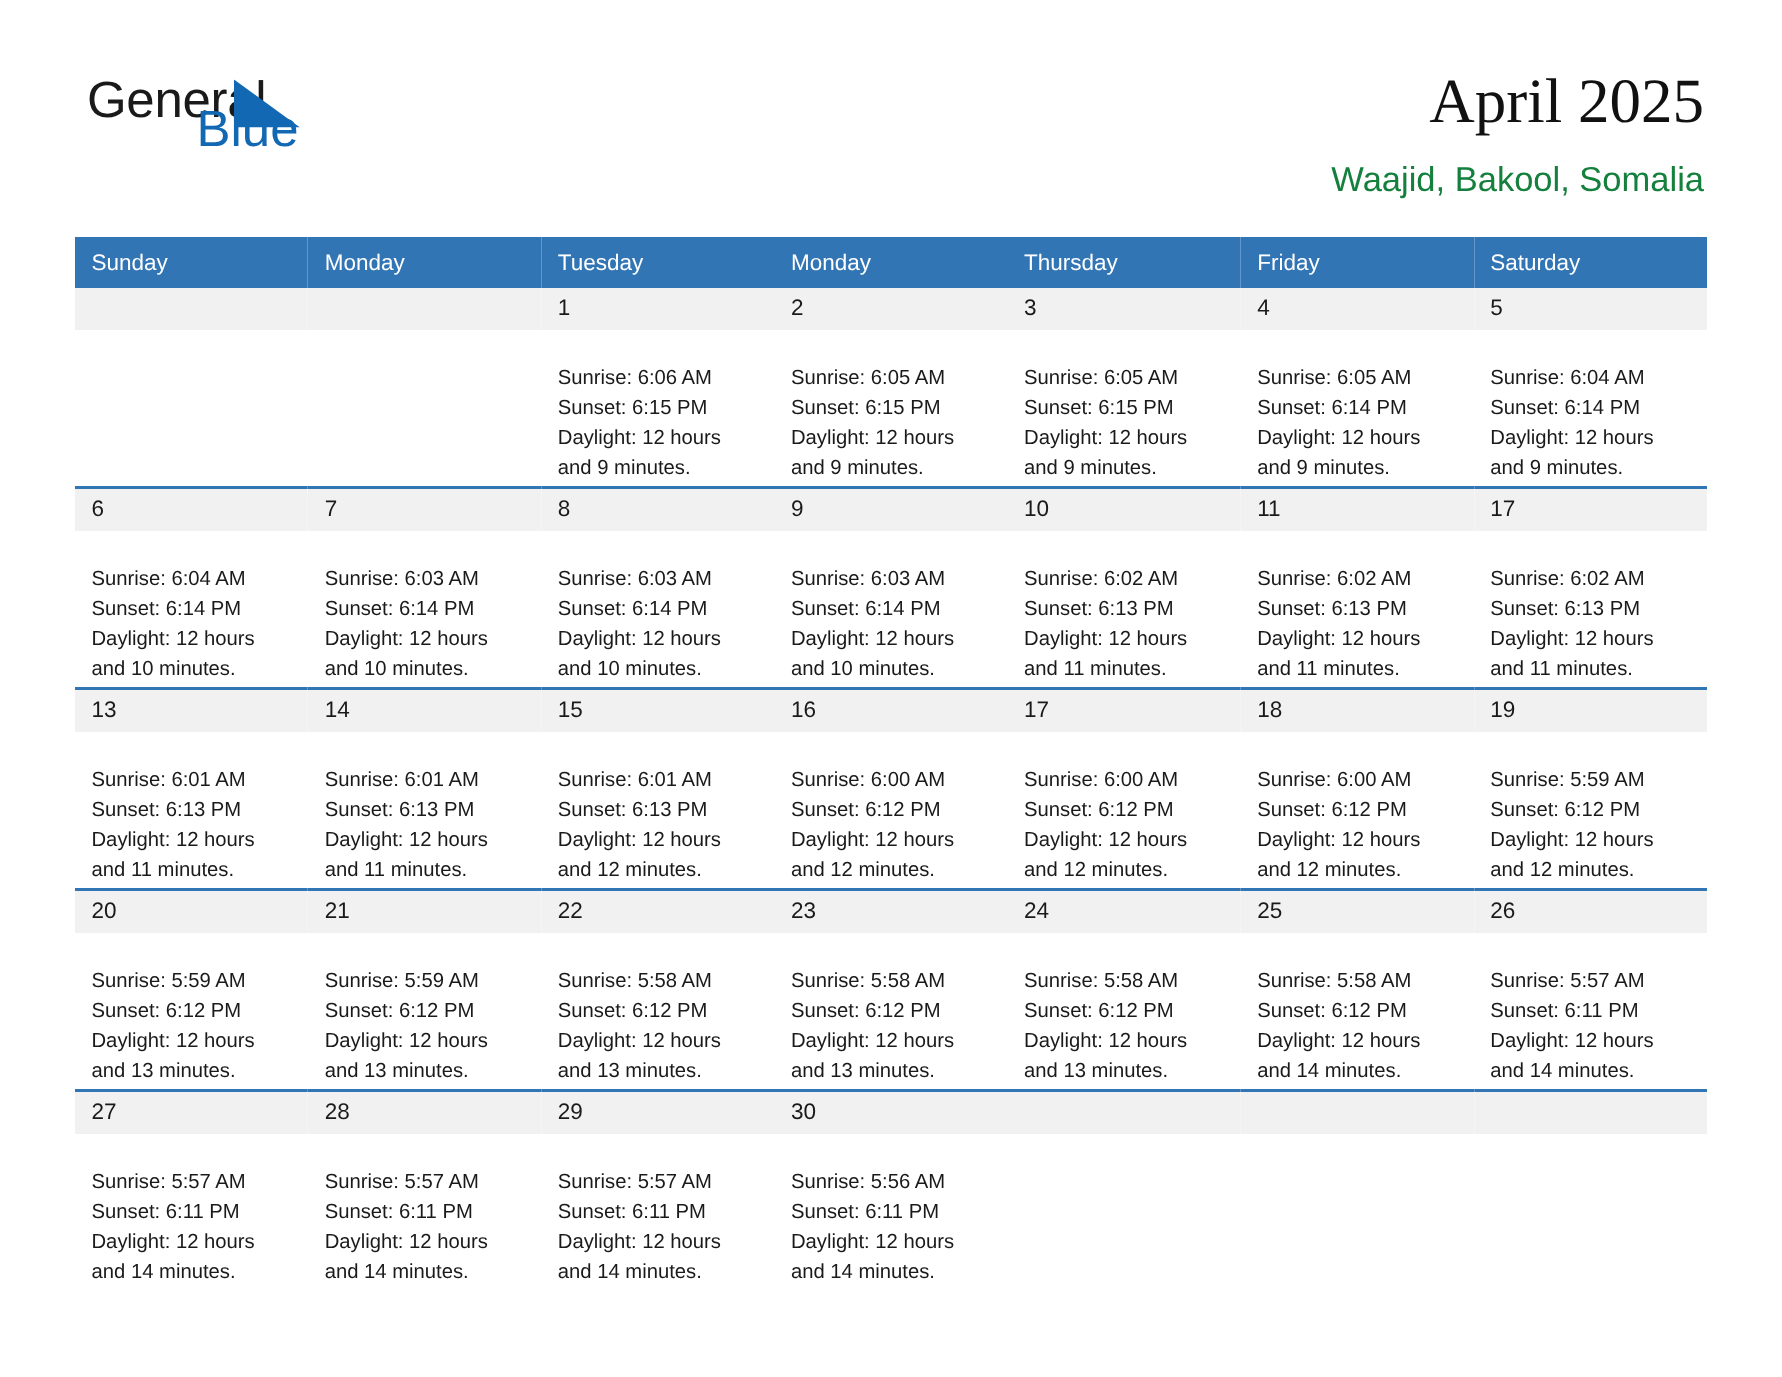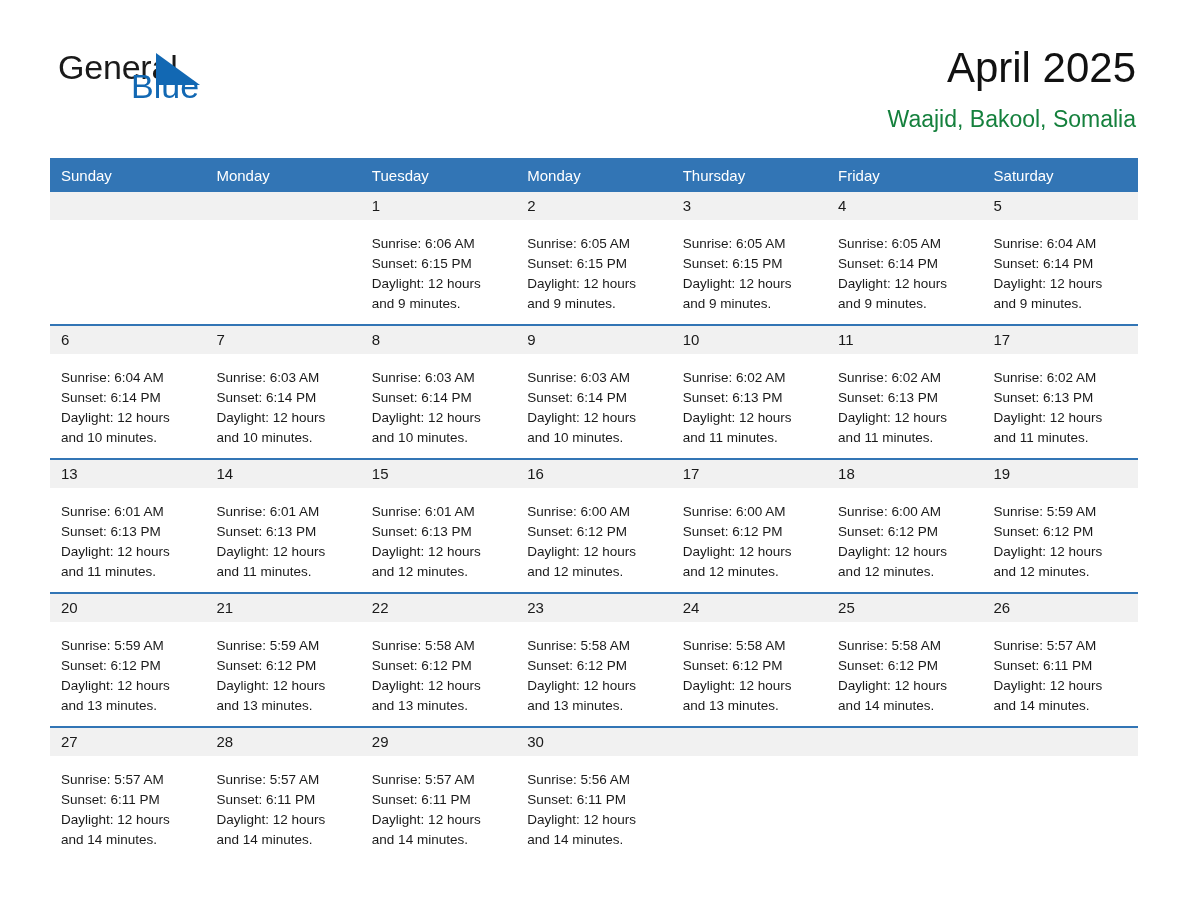--- a/index.html
+++ b/index.html
@@ -61,21 +61,21 @@
     right: 52px;
     top: 44px;
     text-align: right;
   }
   .cal-title {
     font-size: 42px;
     line-height: 48px;
     font-weight: normal;
     color: #111111;
     margin: 0;
-    font-family: Liberation Sans, sans-serif;
+    font-family: Liberation Serif, serif;
   }
   .cal-subtitle {
     font-size: 23px;
     line-height: 30px;
     color: #15803d;
     margin: 12px 0 0 0;
     font-family: "Liberation Sans", sans-serif;
   }
 
   
@@ -123,20 +123,21 @@
     color: #1a1a1a;
     font-family: "Liberation Sans", sans-serif;
   }
   .day-info {
     padding: 14px 10px 0 11px;
     font-size: 13.5px;
     line-height: 20px;
     color: #1a1a1a;
     white-space: pre-line;
     font-family: "Liberation Sans", sans-serif;
+    margin-top: 8px;
   }
   .empty .day-number {
     color: transparent;
   }
 </style>
 </head>
 <body>
 
 <div class="page-header">
 

